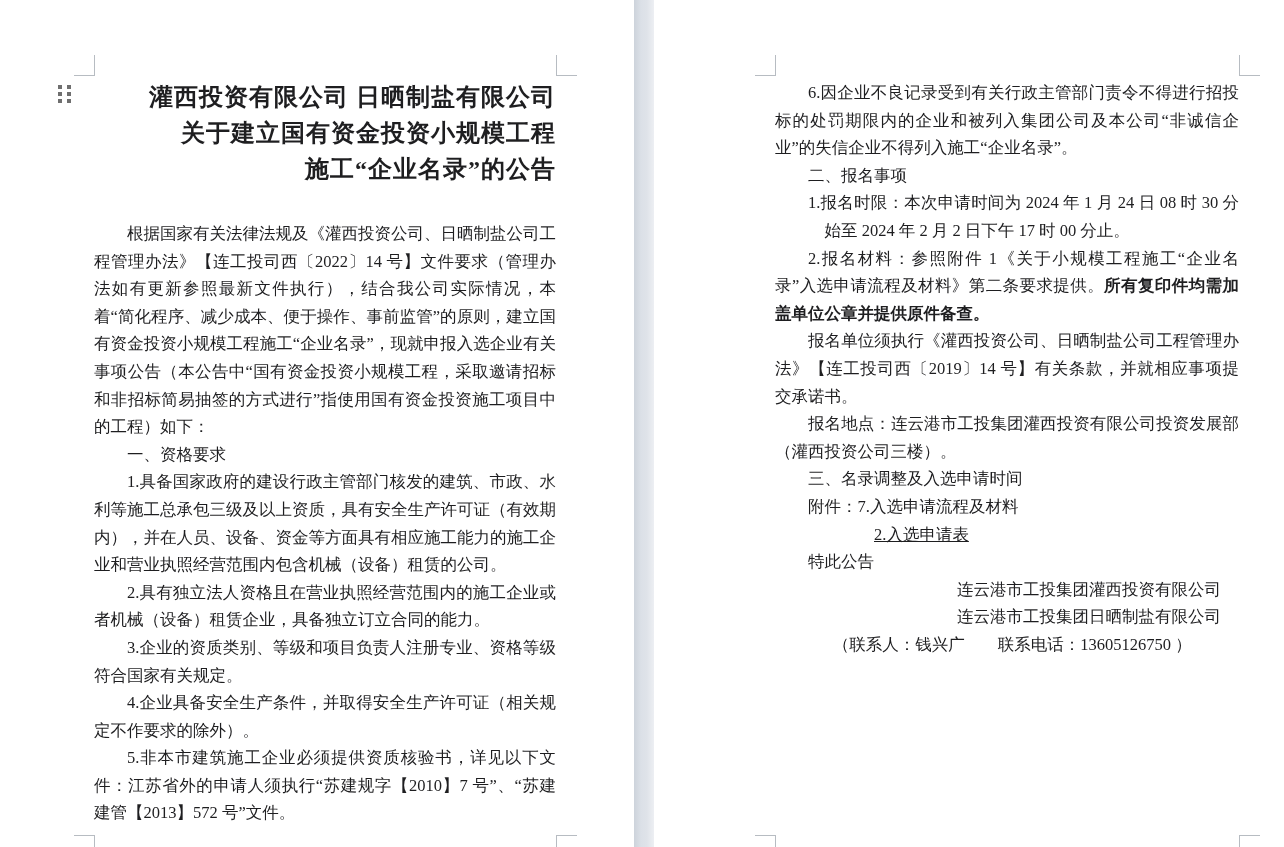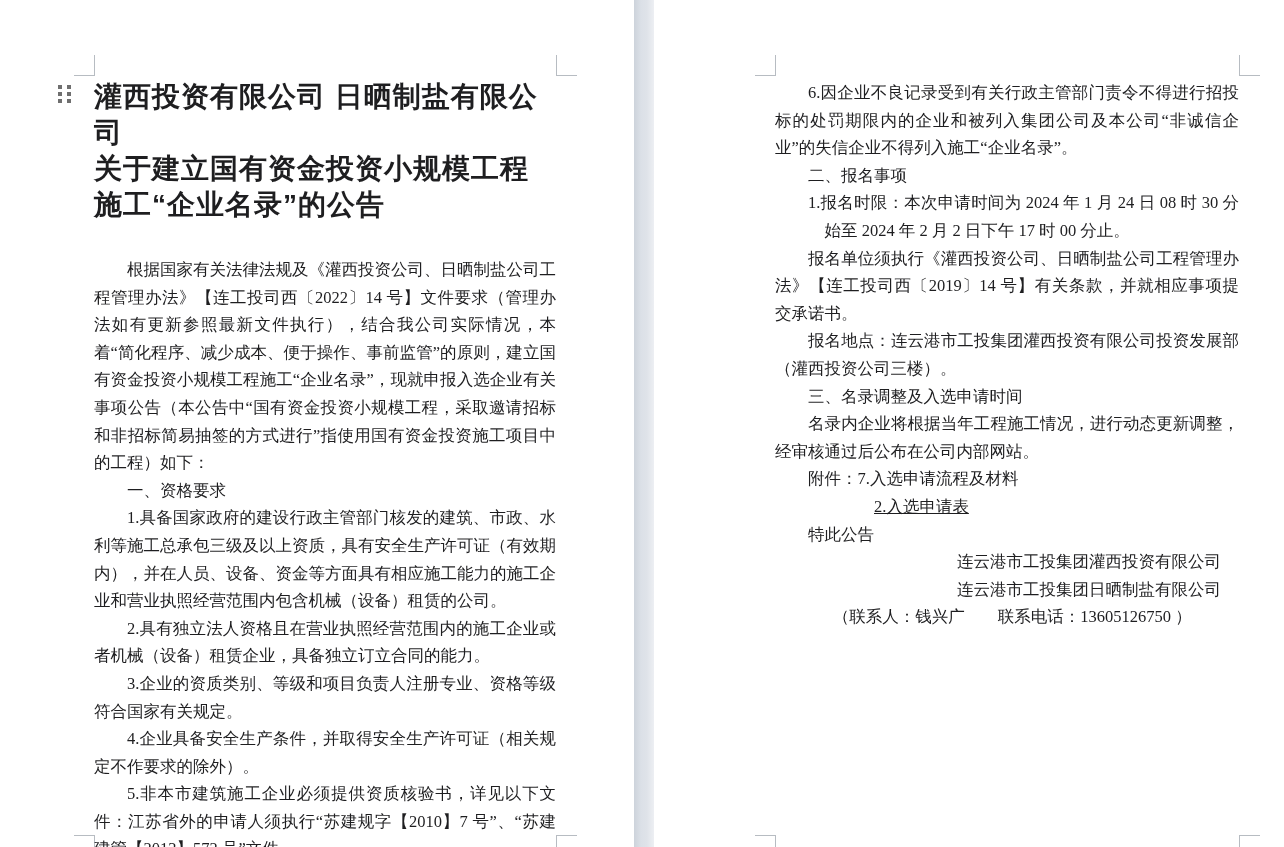--- a/index.html
+++ b/index.html
@@ -28,22 +28,22 @@
                column-gap:5px;row-gap:3px;cursor:grab;}
   .drag-handle i{width:4px;height:4px;background:#6f6f6f;display:block;}
 
   .text-area{position:absolute;top:79px;width:462px;color:#1e1e20;
              font-size:16.5px;line-height:27.6px;text-align:justify;}
   .page.left  .text-area{left:94px;}
   .page.right .text-area{left:87px;width:464px;}
 
   .block{margin:0;}
   .title-block{margin-bottom:33px;}
-  .title-line{font-family:Liberation Sans, sans-serif;font-weight:bold;
-              font-size:28px;line-height:36px;text-align:left;text-indent:0;
+  .title-line{font-family:Liberation Serif, serif;font-weight:bold;
+              font-size:24px;line-height:36px;text-align:right;text-indent:0;
               letter-spacing:1px;}
   .heading{font-family:"Liberation Sans",sans-serif;font-weight:normal;
            text-indent:2em;text-align:left;}
   .para{text-indent:2em;}
   .para b{font-weight:bold;}
   .hang{padding-left:3em;text-indent:-1em;}
   .attach-head{text-indent:2em;text-align:left;}
   .attach-item{text-indent:6em;text-align:left;text-decoration:underline;}
   .plain{text-indent:2em;text-align:left;}
   .sign{text-align:right;text-indent:0;padding-right:18px;}
@@ -90,24 +90,24 @@
   <div class="page right">
     <div class="mark tl" style="left:67px;top:55px;"></div>
     <div class="mark tr" style="left:551px;top:55px;"></div>
     <div class="mark bl" style="left:67px;top:835px;"></div>
     <div class="mark br" style="left:551px;top:835px;"></div>
 
     <div class="text-area">
         <div class="block para">6.因企业不良记录受到有关行政主管部门责令不得进行招投标的处罚期限内的企业和被列入集团公司及本公司“非诚信企业”的失信企业不得列入施工“企业名录”。</div>
         <div class="block heading">二、报名事项</div>
         <div class="block para hang">1.报名时限：本次申请时间为 2024 年 1 月 24 日 08 时 30 分始至 2024 年 2 月 2 日下午 17 时 00 分止。</div>
+        <div class="block para"><span>2.报名材料：参照附件 1《关于小规模工程施工“企业名录”入选申请流程及材料》第二条要求提供。</span><b>所有复印件均需加盖单位公章并提供原件备查。</b></div>
         <div class="block para">报名单位须执行《灌西投资公司、日晒制盐公司工程管理办法》【连工投司西〔2019〕14 号】有关条款，并就相应事项提交承诺书。</div>
         <div class="block para">报名地点：连云港市工投集团灌西投资有限公司投资发展部（灌西投资公司三楼）。</div>
         <div class="block heading">三、名录调整及入选申请时间</div>
-        <div class="block para">名录内企业将根据当年工程施工情况，进行动态更新调整，经审核通过后公布在公司内部网站。</div>
         <div class="block para attach-head">附件：7.入选申请流程及材料</div>
         <div class="block para attach-item">2.入选申请表</div>
         <div class="block para plain">特此公告</div>
         <div class="block para sign">连云港市工投集团灌西投资有限公司</div>
         <div class="block para sign">连云港市工投集团日晒制盐有限公司</div>
         <div class="block para contact">（联系人：钱兴广　　联系电话：13605126750 ）</div>
       </div>
   </div>
 
 </div>

